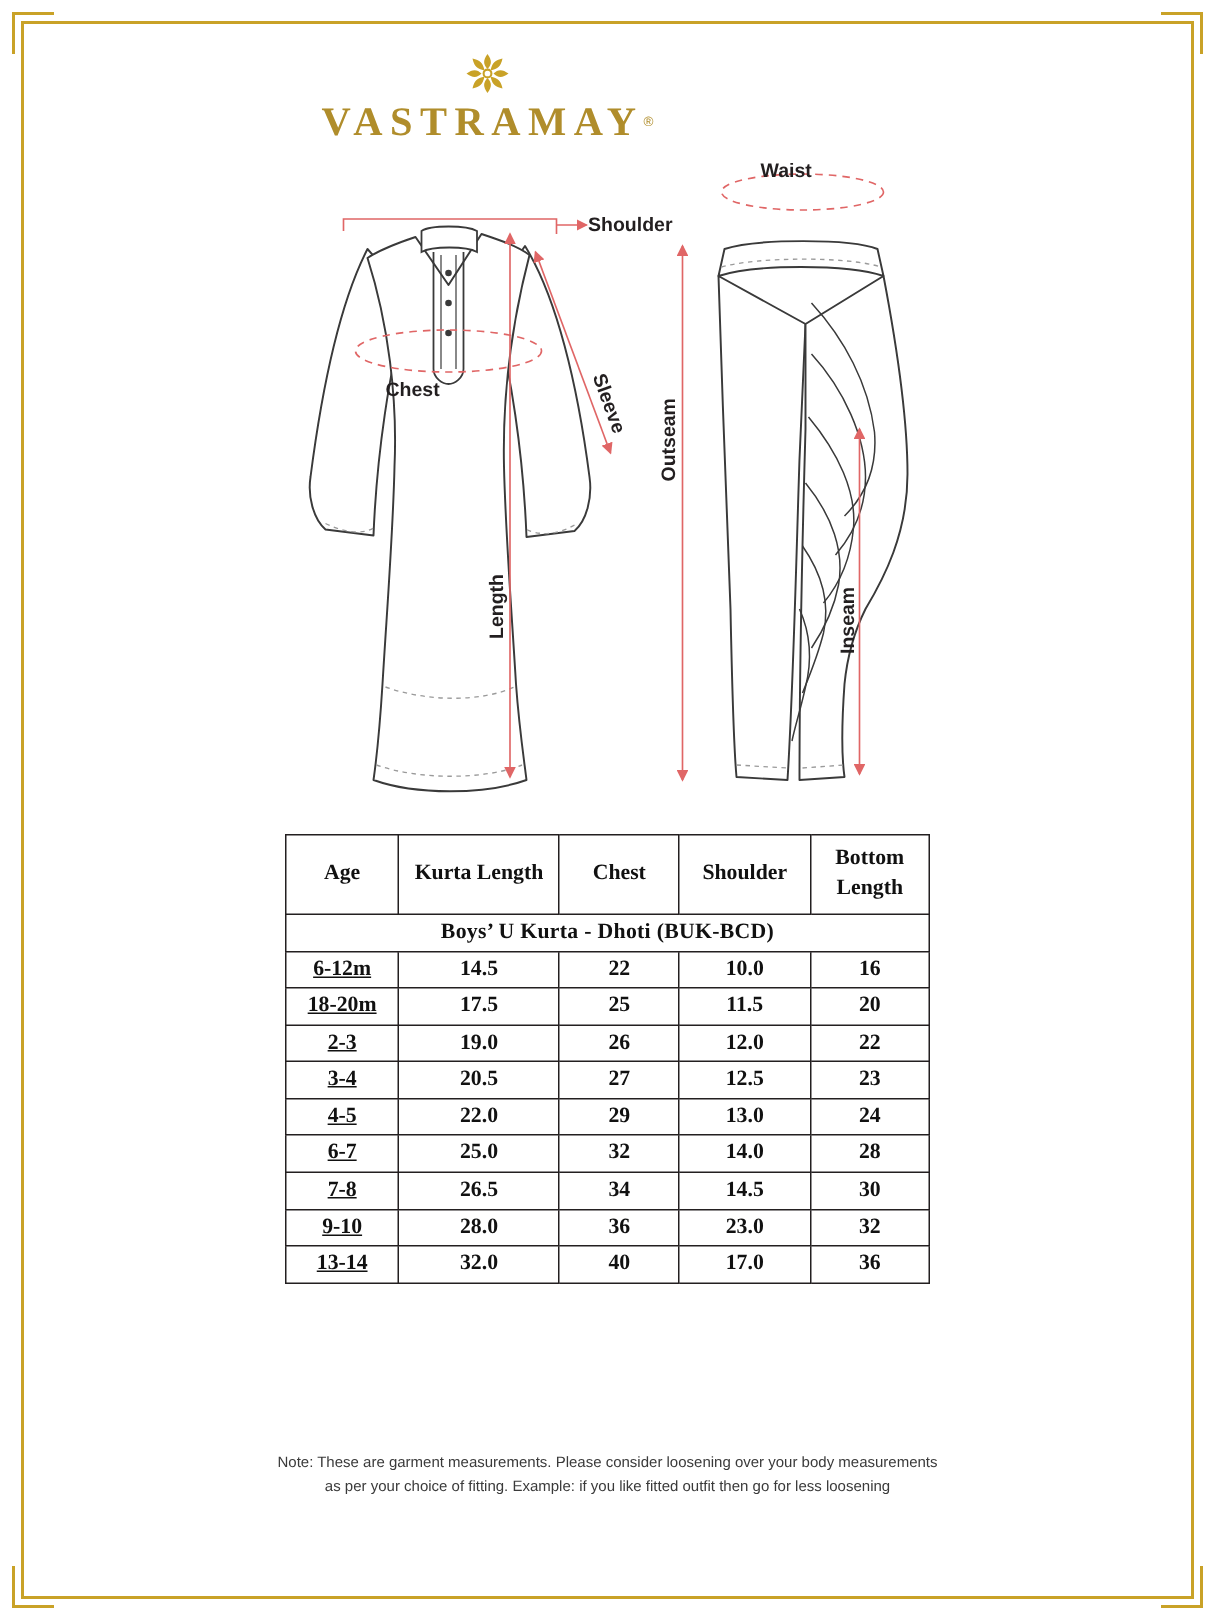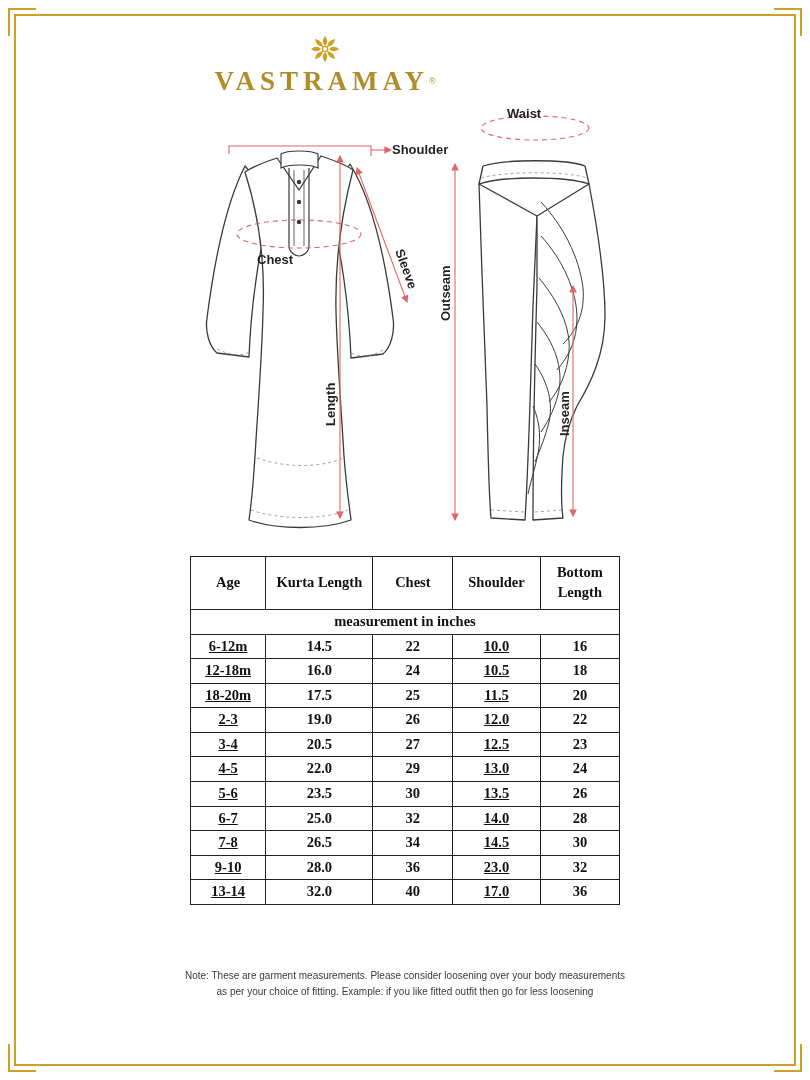--- a/index.html
+++ b/index.html
@@ -117,21 +117,21 @@
   }
   thead.head-row th {
     font-size: 14.5px;
     padding: 4px 2px;
     vertical-align: middle;
     height: 44px;
   }
   td.col-age   { width: 76px; text-decoration: underline; }
   td.col-kl    { width: 110px; }
   td.col-chest { width: 80px; }
-  td.col-sh    { width: 86px; text-decoration: underline; }
+  td.col-sh    { width: 86px; }
   td.col-bl    { width: 78px; }
 
   
   .note {
     position: absolute;
     left: 36px;
     top: 968px;
     width: 738px;
     text-align: center;
     font-size: 10px;
@@ -270,49 +270,42 @@
       <g stroke="#e06666" stroke-width="1.1" fill="none">
         <path d="M388 180 L388 410" marker-start="url(#arrL)" marker-end="url(#arrR)"></path>
       </g>
       <text class="dim-label" x="384" y="330" transform="rotate(-90 384 330)">Inseam</text>
     </svg>
   </div>
 
   <div class="size-table-wrap">
     <table class="size-table">
       <tbody>
-        <tr class="tbl-sub">
-          <td colspan="5">measurement in inches</td>
+        <tr class="tbl-title">
+          <td colspan="5">Boys’ U Kurta - Dhoti (BUK-BCD)</td>
         </tr>
       </tbody>
       <thead class="head-row">
         <tr>
           <th>Age</th>
           <th>Kurta Length</th>
           <th>Chest</th>
           <th>Shoulder</th>
           <th>Bottom Length</th>
         </tr>
       </thead>
       <tbody>
         <tr>
           <td class="col-age">6-12m</td>
           <td class="col-kl">14.5</td>
           <td class="col-chest">22</td>
           <td class="col-sh">10.0</td>
           <td class="col-bl">16</td>
         </tr>
         <tr>
-          <td class="col-age">12-18m</td>
-          <td class="col-kl">16.0</td>
-          <td class="col-chest">24</td>
-          <td class="col-sh">10.5</td>
-          <td class="col-bl">18</td>
-        </tr>
-        <tr>
           <td class="col-age">18-20m</td>
           <td class="col-kl">17.5</td>
           <td class="col-chest">25</td>
           <td class="col-sh">11.5</td>
           <td class="col-bl">20</td>
         </tr>
         <tr>
           <td class="col-age">2-3</td>
           <td class="col-kl">19.0</td>
           <td class="col-chest">26</td>
@@ -327,27 +320,20 @@
           <td class="col-bl">23</td>
         </tr>
         <tr>
           <td class="col-age">4-5</td>
           <td class="col-kl">22.0</td>
           <td class="col-chest">29</td>
           <td class="col-sh">13.0</td>
           <td class="col-bl">24</td>
         </tr>
         <tr>
-          <td class="col-age">5-6</td>
-          <td class="col-kl">23.5</td>
-          <td class="col-chest">30</td>
-          <td class="col-sh">13.5</td>
-          <td class="col-bl">26</td>
-        </tr>
-        <tr>
           <td class="col-age">6-7</td>
           <td class="col-kl">25.0</td>
           <td class="col-chest">32</td>
           <td class="col-sh">14.0</td>
           <td class="col-bl">28</td>
         </tr>
         <tr>
           <td class="col-age">7-8</td>
           <td class="col-kl">26.5</td>
           <td class="col-chest">34</td>

